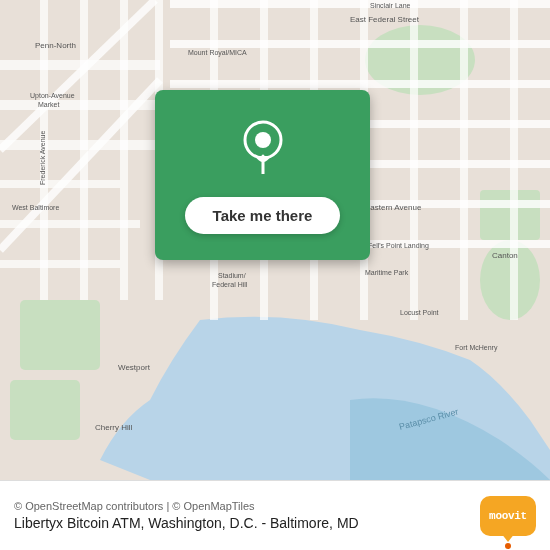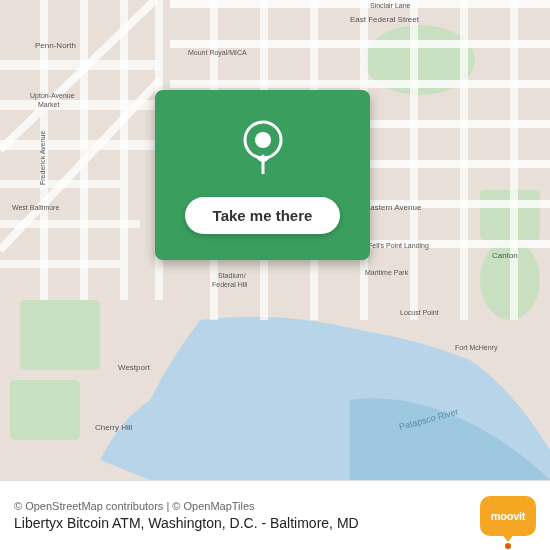--- a/index.html
+++ b/index.html
@@ -88,20 +88,21 @@
       font-size: 11px;
       color: #666;
       margin-bottom: 3px;
     }
 
     .moovit-badge {
       display: flex;
       align-items: center;
       margin-left: 12px;
       flex-shrink: 0;
+      font-family: Liberation Mono, monospace;
     }
 
     .moovit-logo-bg {
       background-color: #f5a623;
       border-radius: 10px;
       width: 56px;
       height: 40px;
       display: flex;
       align-items: center;
       justify-content: center;

